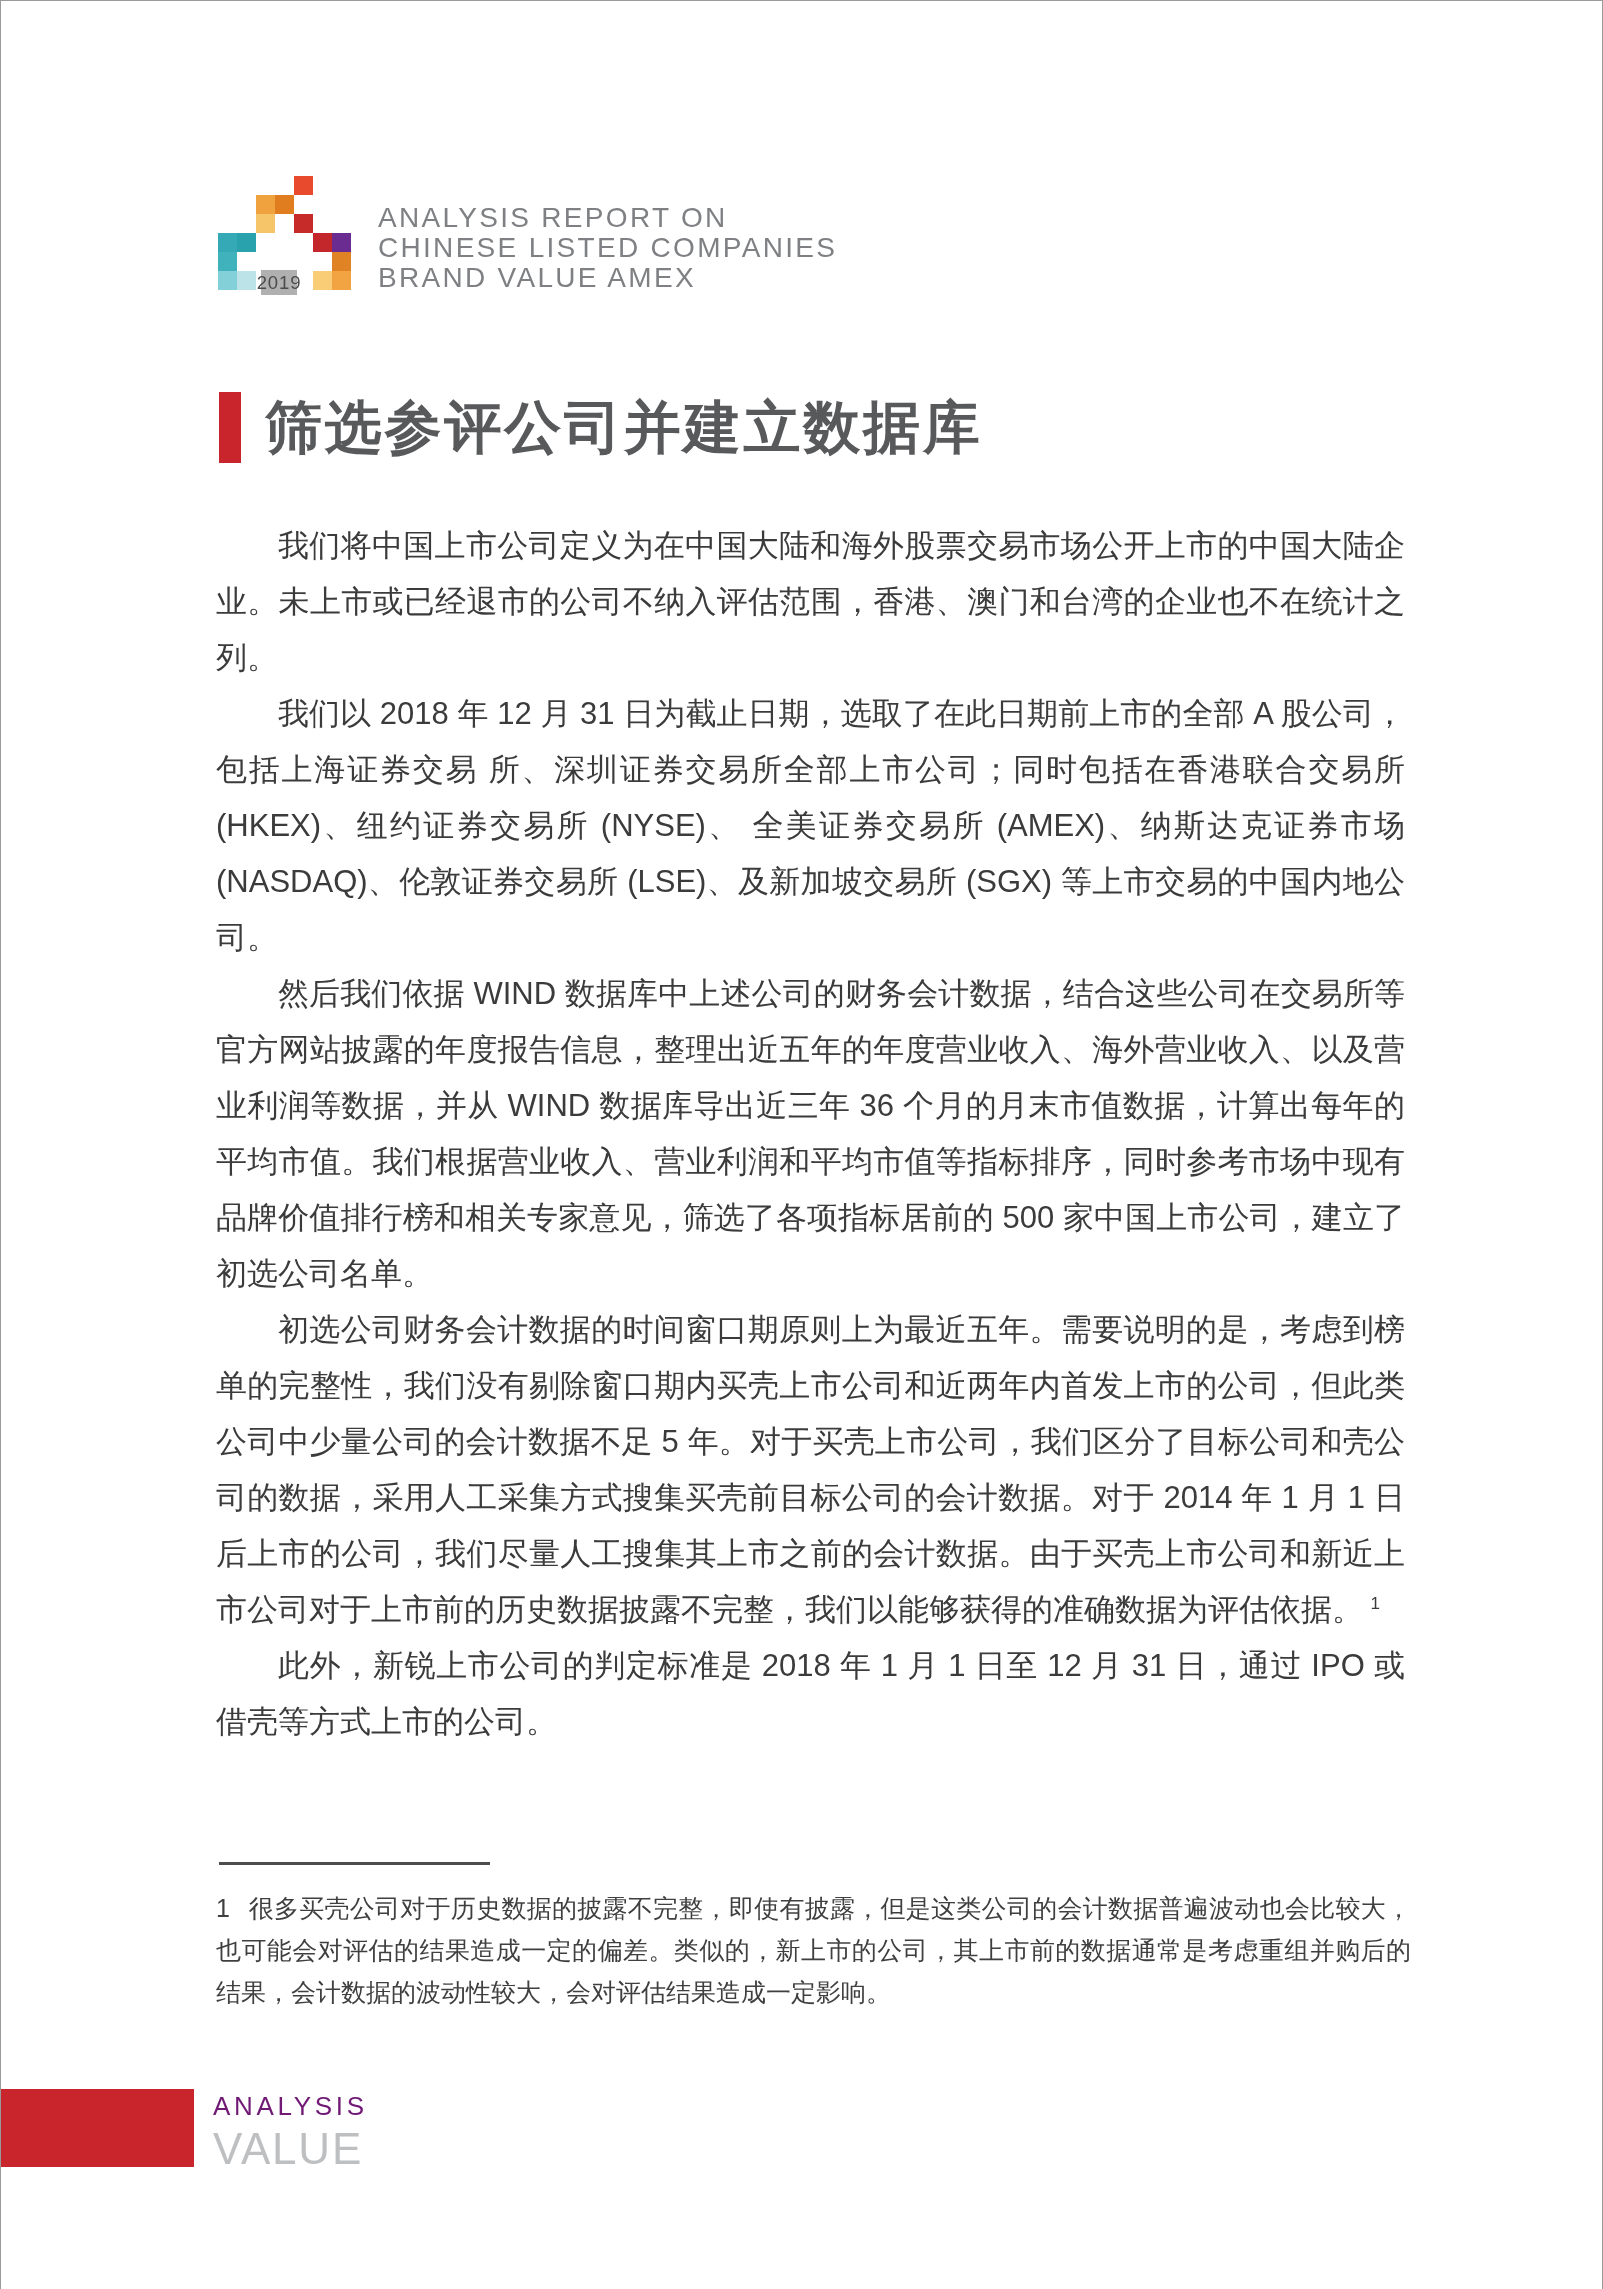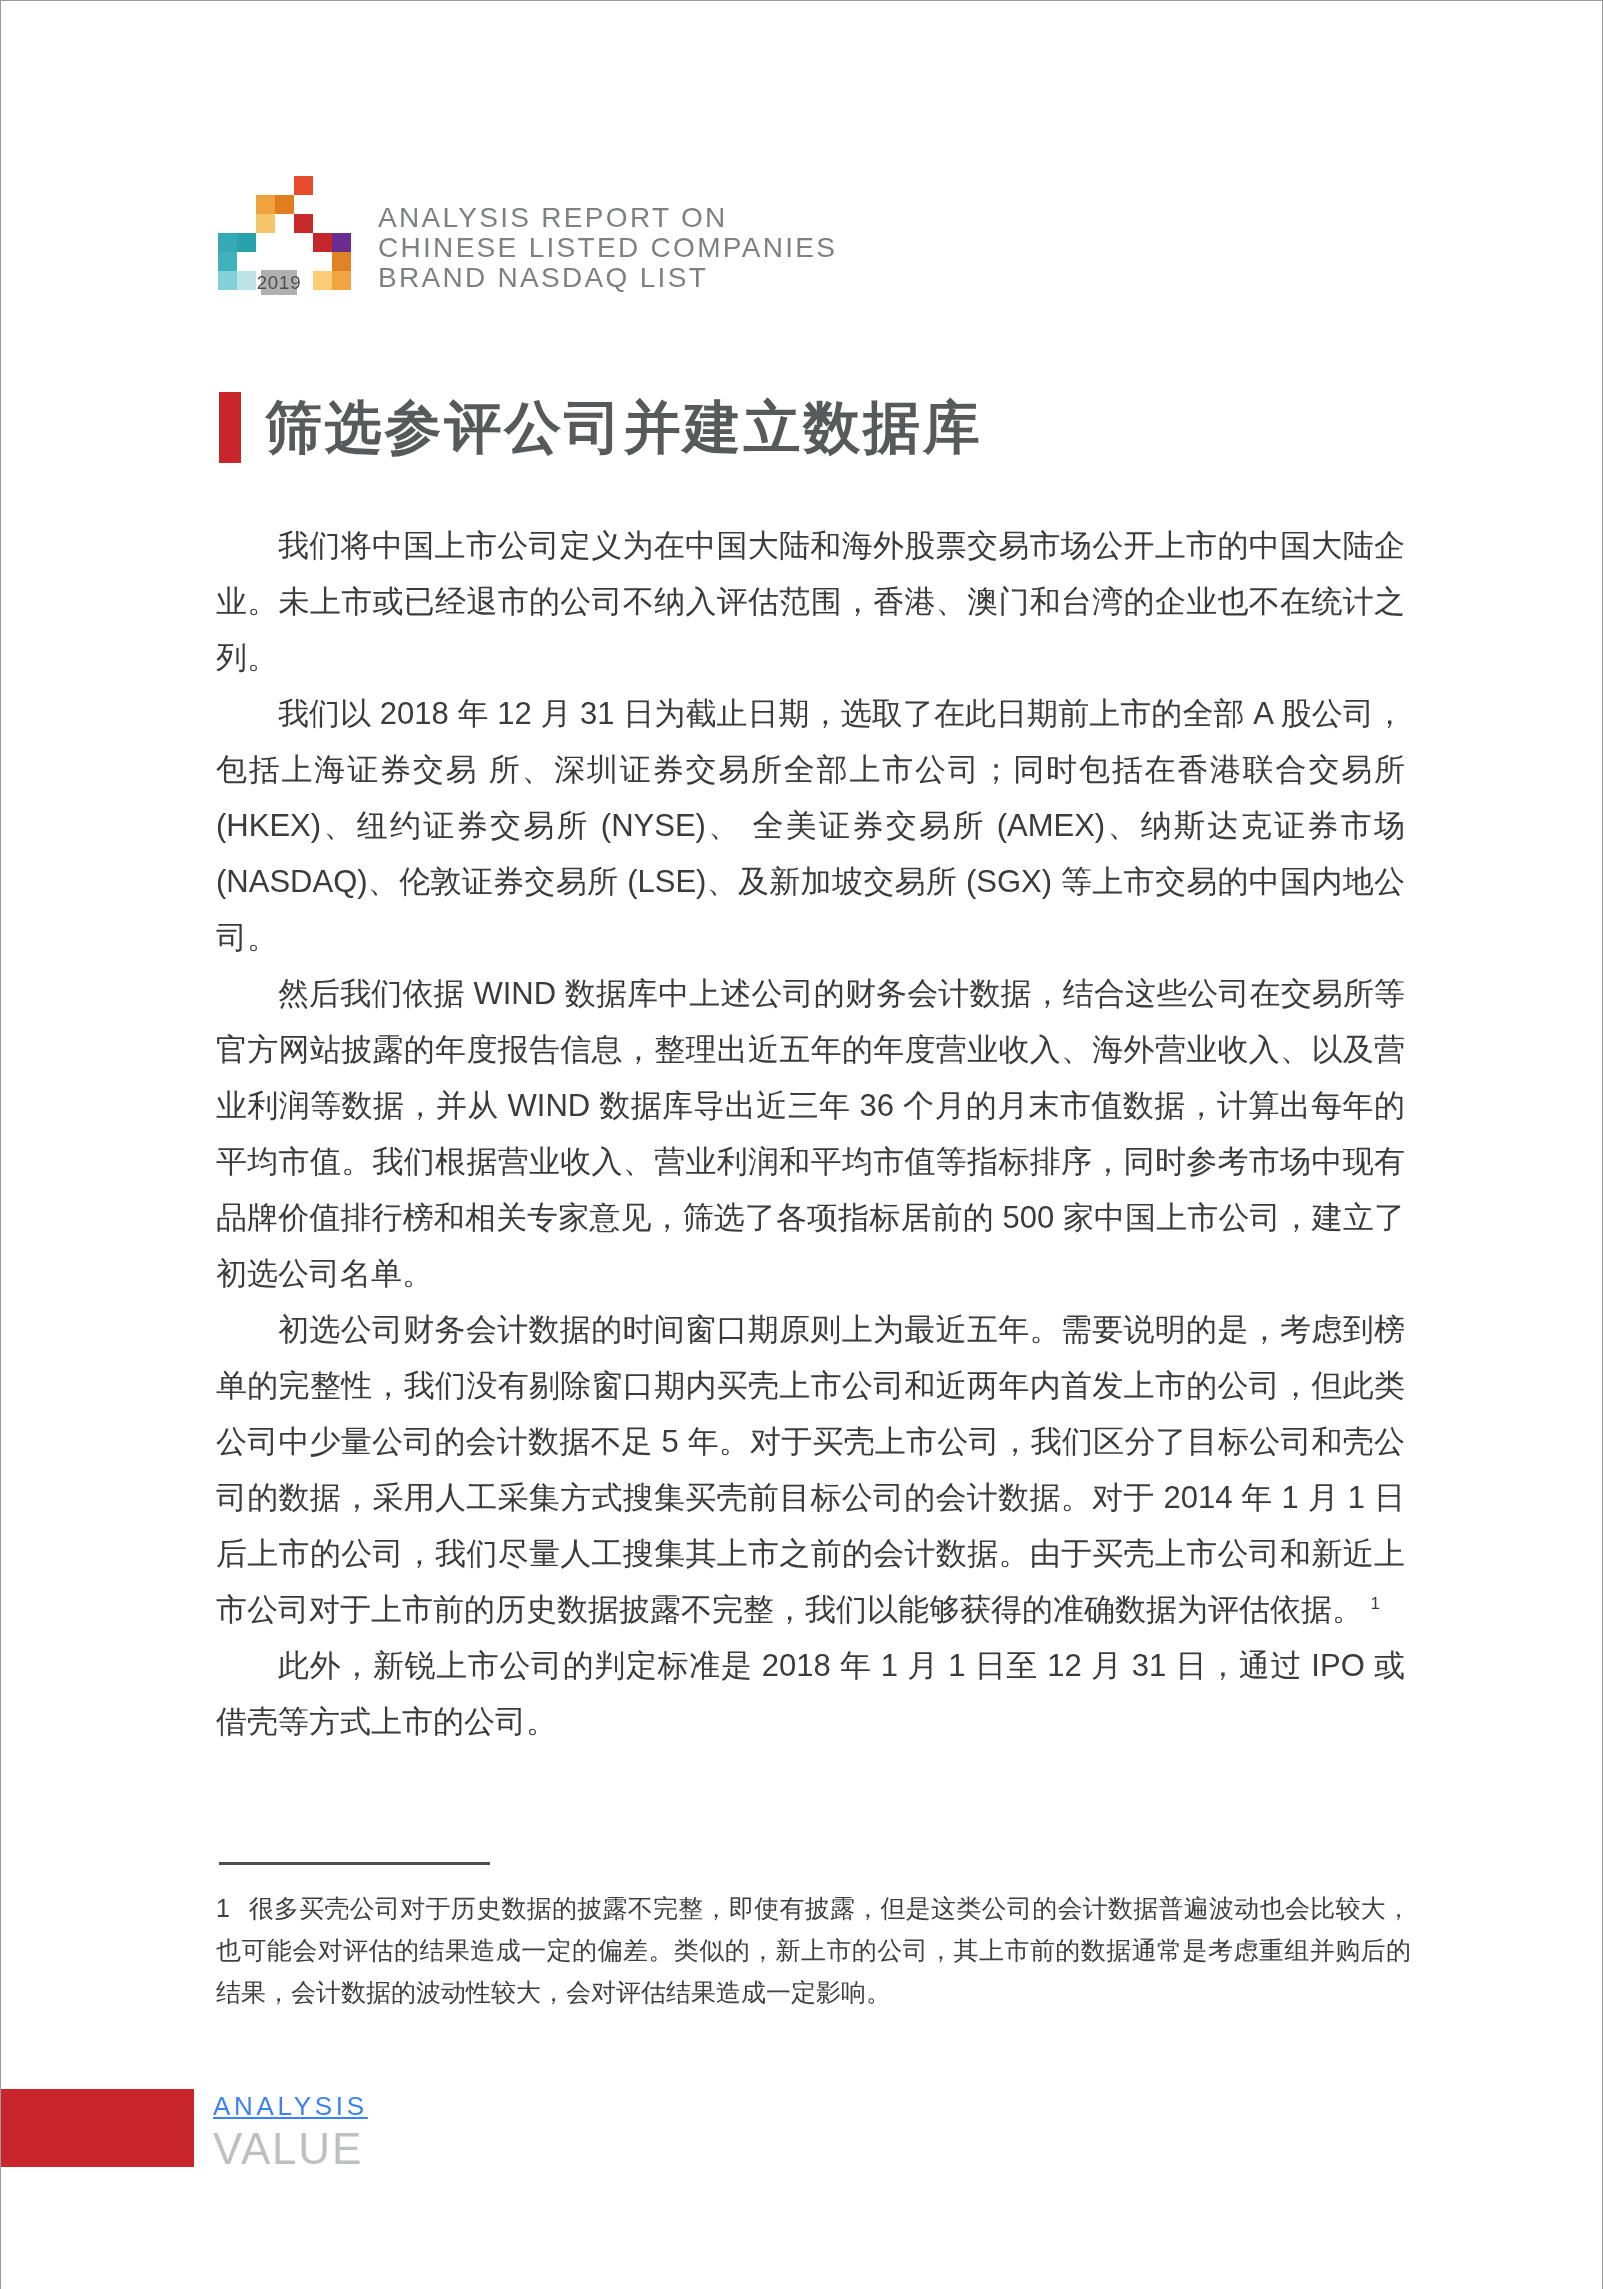--- a/index.html
+++ b/index.html
@@ -46,21 +46,21 @@
   .footnote {
     position:absolute; left:215px; top:1886px; width:1195px;
     font-size:25px; line-height:42px; color:#3f3f3f;
     text-align:justify; text-justify:inter-ideograph;
   }
   .footnote .marker { margin-right:18.5px; }
 
   
   .footer-block { position:absolute; left:0; top:2088px; width:193px; height:78px; background:#c9252c; }
   .footer-text { position:absolute; left:212px; top:2090px; }
-  .footer-analysis { font-size:26px; letter-spacing:3.7px; color:#3b82f6;text-decoration:underline; }
+  .footer-analysis { font-size:26px; letter-spacing:3.7px; color:#701a75; }
   .footer-report { font-size:44px; letter-spacing:1.8px; color:#bdbfc1; margin-top:1.8px; font-weight:400; }
 </style>
 </head>
 <body>
 
 <div class="page">
 
   <div class="brand-logo">
     <div class="mosaic">
         <div class="mosaic-cell" style="left: 76px; top: 0px; background: rgb(232, 74, 45);"></div>
@@ -77,21 +77,21 @@
         <div class="mosaic-cell" style="left: 0px; top: 95px; background: rgb(132, 208, 216);"></div>
         <div class="mosaic-cell" style="left: 19px; top: 95px; background: rgb(188, 228, 232);"></div>
         <div class="mosaic-cell" style="left: 95px; top: 95px; background: rgb(249, 204, 118);"></div>
         <div class="mosaic-cell" style="left: 114px; top: 95px; background: rgb(242, 164, 67);"></div>
       </div>
     <div class="year-badge" style="background: rgb(176, 176, 176);">2019</div>
   </div>
   <div class="brand-title">
     <div>ANALYSIS REPORT ON</div>
     <div>CHINESE LISTED COMPANIES</div>
-    <div>BRAND NASDAQ LIST</div>
+    <div>BRAND VALUE AMEX</div>
   </div>
 
   <div class="title-block">
     <span class="red-bar" style="background: rgb(201, 37, 44);"></span>
     <h1 class="section-title">筛选参评公司并建立数据库</h1>
   </div>
 
   <main class="body-text">
     <p><span>我们将中国上市公司定义为在中国大陆和海外股票交易市场公开上市的中国大陆企业。未上市或已经退市的公司不纳入评估范围，香港、澳门和台湾的企业也不在统计之列。</span><sup></sup></p>
     <p><span>我们以 2018 年 12 月 31 日为截止日期，选取了在此日期前上市的全部 A 股公司，包括上海证券交易 所、深圳证券交易所全部上市公司；同时包括在香港联合交易所 (HKEX)、纽约证券交易所 (NYSE)、 全美证券交易所 (AMEX)、纳斯达克证券市场 (NASDAQ)、伦敦证券交易所 (LSE)、及新加坡交易所 (SGX) 等上市交易的中国内地公司。</span><sup></sup></p>

